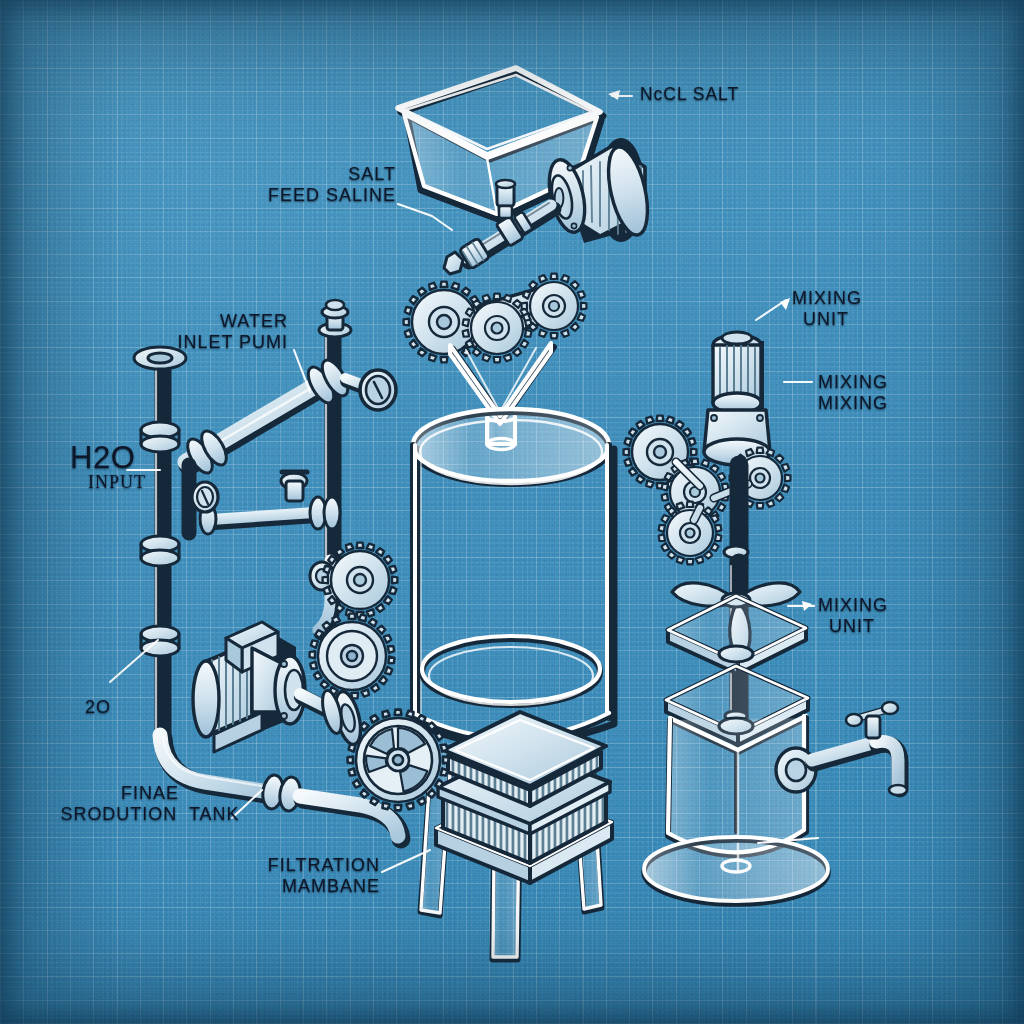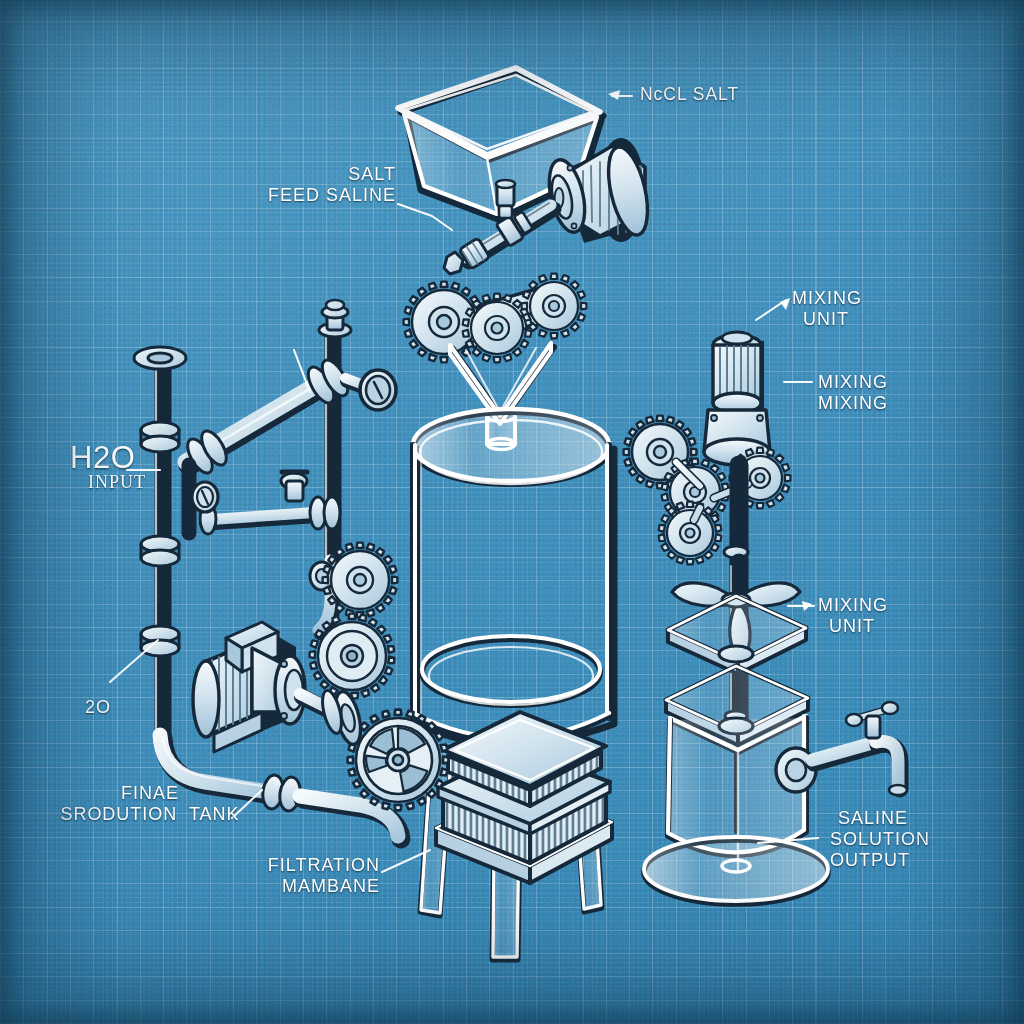--- a/index.html
+++ b/index.html
@@ -25,21 +25,21 @@
       radial-gradient(rgba(0,0,0,.18) 1px, transparent 1.2px);
     background-size:5px 5px, 7px 7px;
     background-position:0 0, 3px 4px;
   }
   #vig{position:absolute;inset:0;pointer-events:none;
     box-shadow:inset 0 0 120px 28px rgba(8,40,62,.55), inset 0 0 26px 6px rgba(8,40,62,.55);
   }
   svg.layer{position:absolute;left:0;top:0;width:1024px;height:1024px;overflow:visible;}
   
   .lbl{
-    position:absolute;color:#ffffff;
+    position:absolute;color:#0f172a;
     letter-spacing:.055em;line-height:1.16;
     text-shadow:0 1px 2px rgba(6,32,50,.78);
     white-space:pre;
     font-weight:300;
   }
   .s16{font-size:18px;}
   .s17{font-size:17.5px;}
   .s28{font-size:31px;letter-spacing:.02em;font-weight:300;}
   .ta-r{text-align:right;}
   .ta-c{text-align:center;}
@@ -757,32 +757,32 @@
       <path d="M812,604 L802,601 L804,611 Z"></path>
     </g>
 
     </g>
   </svg>
 
   <div class="lbl s17" style="left:640px;top:84px;">NcCL SALT</div>
 
   <div class="lbl s16 ta-r" style="left:200px;top:164px;width:196px;"><span>SALT</span><br><span>FEED SALINE</span></div>
 
+  <div class="lbl s16 ta-r" style="left:110px;top:311px;width:178px;"><span>WATER</span><br><span>INLET PUMI</span></div>
 
   <div class="lbl s28" style="left:70px;top:440px;">H2O</div>
   <div class="lbl s16" style="left:88px;top:472px;font-family:Liberation Serif, serif;">INPUT</div>
 
   <div class="lbl s16" style="left:85px;top:697px;">2O</div>
 
   <div class="lbl s16 ta-r" style="left:190px;top:855px;width:190px;"><span>FILTRATION</span><br><span>MAMBANE</span></div>
 
   <div class="lbl s16 ta-c" style="left:60px;top:783px;width:180px;"><span>FINAE</span><br><span>SRODUTION  TANK</span></div>
 
   <div class="lbl s16" style="left:792px;top:288px;"><span>MIXING</span><br><span style="margin-left:11px;display:inline-block;">UNIT</span></div>
 
   <div class="lbl s16" style="left:818px;top:372px;"><span>MIXING</span><br><span>MIXING</span></div>
 
   <div class="lbl s16" style="left:818px;top:595px;"><span>MIXING</span><br><span style="margin-left:11px;display:inline-block;">UNIT</span></div>
 
-  <div class="lbl s16" style="left:830px;top:808px;"><span style="margin-left:8px;display:inline-block;">SALINE</span><br><span>SOLUTION</span><br><span>OUTPUT</span></div>
 
   <div id="vig"></div>
 </div>
 
 </body></html>

